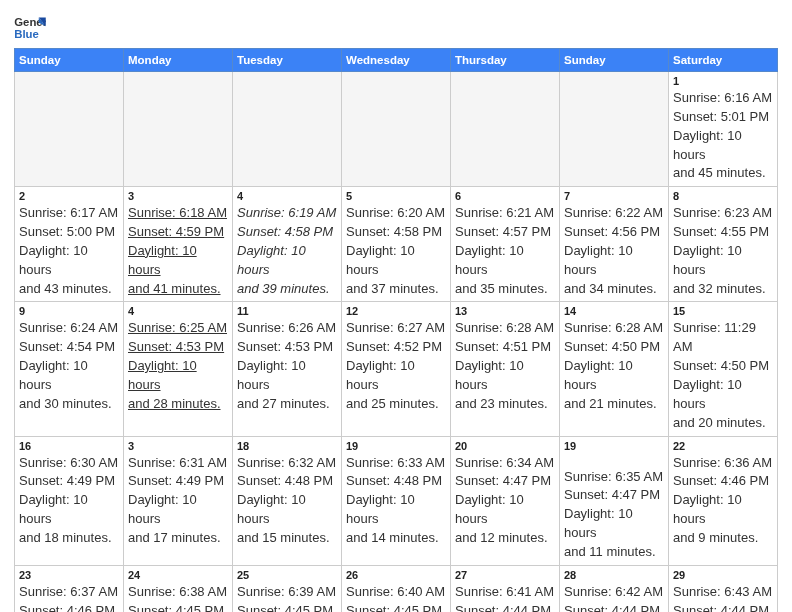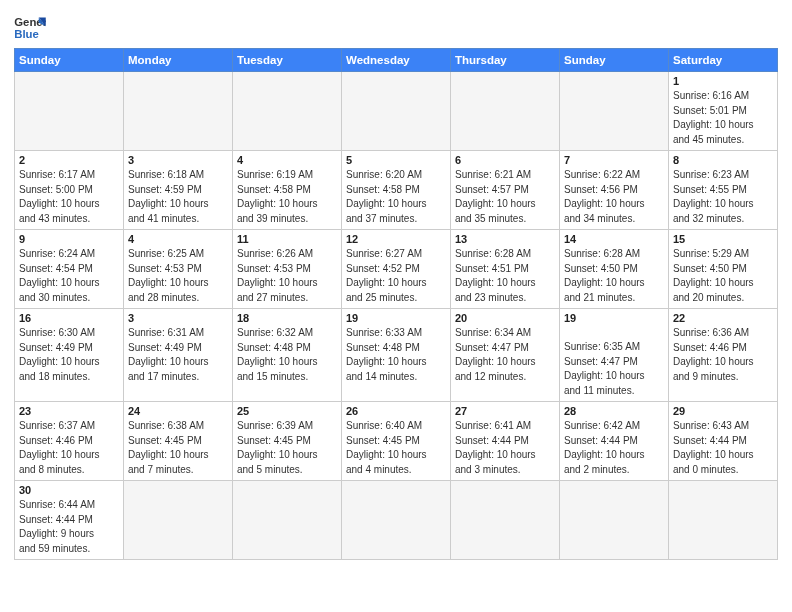--- a/index.html
+++ b/index.html
@@ -76,21 +76,21 @@
       height: 60px;
     }
     .day-num {
       font-size: 11px;
       font-weight: bold;
       color: #222;
       margin-bottom: 2px;
       display: block;
     }
     .day-info {
-      font-size: 10px;
+      font-size: 13px;
       color: #333;
       line-height: 1.45;
     }
   </style>
 </head>
 <body>
 
 <div class="page">
   <div class="header">
     <div class="logo">
@@ -138,28 +138,28 @@
         <tr>
           <td>
             <span class="day-num">2</span>
             <div class="day-info" style="white-space: pre-line;">Sunrise: 6:17 AM
 Sunset: 5:00 PM
 Daylight: 10 hours
 and 43 minutes.</div>
           </td>
           <td>
             <span class="day-num">3</span>
-            <div class="day-info" style="white-space: pre-line;">Sunrise: 6:18 AM
+            <div class="day-info" style="white-space: pre-line; text-decoration: underline;">Sunrise: 6:18 AM
 Sunset: 4:59 PM
 Daylight: 10 hours
 and 41 minutes.</div>
           </td>
           <td>
             <span class="day-num">4</span>
-            <div class="day-info" style="white-space: pre-line;">Sunrise: 6:19 AM
+            <div class="day-info" style="white-space: pre-line; font-style: italic;">Sunrise: 6:19 AM
 Sunset: 4:58 PM
 Daylight: 10 hours
 and 39 minutes.</div>
           </td>
           <td>
             <span class="day-num">5</span>
             <div class="day-info" style="white-space: pre-line;">Sunrise: 6:20 AM
 Sunset: 4:58 PM
 Daylight: 10 hours
 and 37 minutes.</div>
@@ -189,21 +189,21 @@
         <tr>
           <td>
             <span class="day-num">9</span>
             <div class="day-info" style="white-space: pre-line;">Sunrise: 6:24 AM
 Sunset: 4:54 PM
 Daylight: 10 hours
 and 30 minutes.</div>
           </td>
           <td>
             <span class="day-num">4</span>
-            <div class="day-info" style="white-space: pre-line;">Sunrise: 6:25 AM
+            <div class="day-info" style="white-space: pre-line; text-decoration: underline;">Sunrise: 6:25 AM
 Sunset: 4:53 PM
 Daylight: 10 hours
 and 28 minutes.</div>
           </td>
           <td>
             <span class="day-num">11</span>
             <div class="day-info" style="white-space: pre-line;">Sunrise: 6:26 AM
 Sunset: 4:53 PM
 Daylight: 10 hours
 and 27 minutes.</div>
@@ -224,21 +224,21 @@
           </td>
           <td>
             <span class="day-num">14</span>
             <div class="day-info" style="white-space: pre-line;">Sunrise: 6:28 AM
 Sunset: 4:50 PM
 Daylight: 10 hours
 and 21 minutes.</div>
           </td>
           <td>
             <span class="day-num">15</span>
-            <div class="day-info" style="white-space: pre-line;">Sunrise: 5:29 AM
+            <div class="day-info" style="white-space: pre-line;">Sunrise: 11:29 AM
 Sunset: 4:50 PM
 Daylight: 10 hours
 and 20 minutes.</div>
           </td>
         </tr>
         <tr>
           <td>
             <span class="day-num">16</span>
             <div class="day-info" style="white-space: pre-line;">Sunrise: 6:30 AM
 Sunset: 4:49 PM

